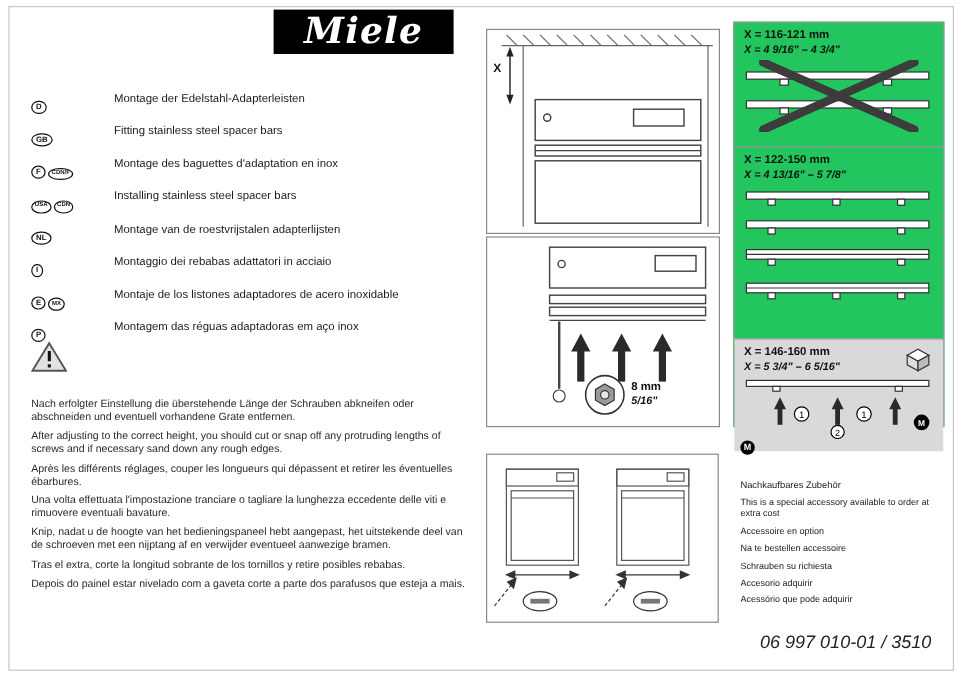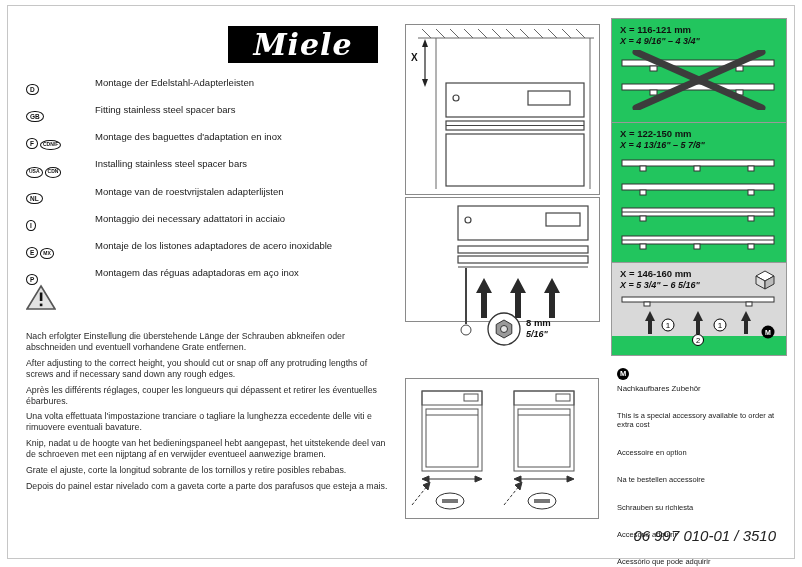--- a/index.html
+++ b/index.html
@@ -1,21 +1,21 @@
 <!DOCTYPE html>
 <html><head>
 <meta charset="utf-8">
 <style>
   * { box-sizing: border-box; margin: 0; padding: 0; }
   body { background: #fff; font-family: "Liberation Sans", sans-serif; }
   .page { position: relative; width: 802px; height: 567px; background: #fff; overflow: hidden; }
   .sheet-border { position: absolute; left: 7px; top: 5px; width: 788px; height: 554px; border: 1px solid #c6c6c6; }
 
   
-  .logo { position: absolute; left: 228px; top: 26px; width: 150px; height: 37px; background: #000;
+  .logo { position: absolute; left: 228px; top: 8px; width: 150px; height: 37px; background: #000;
           display: flex; align-items: center; justify-content: center; text-align: center; }
   .logo span { color: #fff; font-family: "DejaVu Serif", serif; font-style: italic; font-weight: bold;
                font-size: 30px; letter-spacing: 1px; }
 
   
   .langs { position: absolute; left: 26px; top: 77px; width: 372px; }
   .lang-row { display: grid; grid-template-columns: 36px 1fr; margin-bottom: 8px; align-items: start; }
   .badges { white-space: nowrap; padding-top: 1px; }
   .badge { display: inline-block; border: 1px solid #111; border-radius: 50%; padding: 1px 3px;
            font-size: 6.5px; font-weight: bold; line-height: 1.15; margin-right: 2px; background: #fff; color:#111; }
@@ -25,44 +25,44 @@
   
   .warn { position: absolute; left: 26px; top: 284px; }
 
   
   .paras { position: absolute; left: 26px; top: 331px; width: 368px; }
   .paras p { font-size: 8.8px; line-height: 1.24; color: #2a2a2a; margin-bottom: 5px; }
 
   
   .panel { position: absolute; background: #fff; border: 1px solid #8a8a8a; }
   .panelA { left: 405px; top: 24px; width: 195px; height: 171px; }
-  .panelB { left: 405px; top: 197px; width: 195px; height: 125px; }
+  .panelB { left: 405px; top: 197px; width: 195px; height: 159px; }
   .panelC { left: 405px; top: 378px; width: 194px; height: 141px; }
   .x-label { position: absolute; left: 5px; top: 27px; font-size: 10px; font-weight: bold; color: #111; }
   .wrench-mm { position: absolute; left: 120px; top: 119px; font-size: 9.5px; font-weight: bold; color: #111; }
   .wrench-inch { position: absolute; left: 120px; top: 131px; font-size: 9px; font-style: italic; font-weight: bold; color: #111; }
 
   
   .specbox { position: absolute; left: 611px; top: 18px; width: 176px; height: 338px;
              background: #22c55e; border: 1px solid #999; }
   .spec { position: relative; padding: 5px 8px 0 8px; }
   .s1 { height: 103px; }
-  .s2 { height: 140px; border-top: 1px solid #999; }
-  .s3 { height: 74px; border-top: 1px solid #999; background: #d9d9d9; }
+  .s2 { height: 160px; border-top: 1px solid #999; }
+  .s3 { height: 94px; border-top: 1px solid #999; background: #d9d9d9; }
   .spec-mm { font-size: 9.5px; font-weight: bold; color: #111; }
   .spec-inch { font-size: 9px; font-weight: bold; font-style: italic; color: #111; margin-top: 1px; }
   .spec svg.art { display: block; margin-top: 4px; }
   .s3-head { display: flex; justify-content: space-between; align-items: flex-start; }
 
   
   .accessory { position: absolute; left: 617px; top: 362px; width: 172px; color: #222; }
   .m-badge { display: inline-flex; width: 12px; height: 12px; border-radius: 50%; background: #000; color: #fff;
              font-size: 7.5px; font-weight: bold; align-items: center; justify-content: center; }
-  .acc-title { margin-top: 4px; font-size: 7.8px; }
-  .acc-line { margin-top: 18px; font-size: 7.5px; line-height: 1.25; }
+  .acc-title { margin-top: 20px; font-size: 7.8px; }
+  .acc-line { margin-top: 5px; font-size: 7.5px; line-height: 1.25; }
 
   .docnum { position: absolute; right: 26px; top: 527px; font-size: 15px; color: #222; font-style: italic; }
 
   svg { display: block; }
 </style>
 </head>
 <body>
 
 <div class="page">
   <div class="sheet-border"></div>
@@ -87,21 +87,21 @@
     <div class="lang-row">
       <span class="badges"><span class="badge sm">USA</span><span class="badge sm">CDN</span></span>
       <span class="lang-text">Installing stainless steel spacer bars</span>
     </div>
     <div class="lang-row">
       <span class="badges"><span class="badge">NL</span></span>
       <span class="lang-text">Montage van de roestvrijstalen adapterlijsten</span>
     </div>
     <div class="lang-row">
       <span class="badges"><span class="badge">I</span></span>
-      <span class="lang-text">Montaggio dei necessary adattatori in acciaio</span>
+      <span class="lang-text">Montaggio dei rebabas adattatori in acciaio</span>
     </div>
     <div class="lang-row">
       <span class="badges"><span class="badge">E</span><span class="badge sm">MX</span></span>
       <span class="lang-text">Montaje de los listones adaptadores de acero inoxidable</span>
     </div>
     <div class="lang-row">
       <span class="badges"><span class="badge">P</span></span>
       <span class="lang-text">Montagem das réguas adaptadoras em aço inox</span>
     </div>
   </div>
@@ -113,21 +113,21 @@
       <rect x="13.8" y="19.6" width="2.6" height="2.6" fill="#111"></rect>
     </svg>
   </div>
 
   <div class="paras">
     <p>Nach erfolgter Einstellung die überstehende Länge der Schrauben abkneifen oder abschneiden und eventuell vorhandene Grate entfernen.</p>
     <p>After adjusting to the correct height, you should cut or snap off any protruding lengths of screws and if necessary sand down any rough edges.</p>
     <p>Après les différents réglages, couper les longueurs qui dépassent et retirer les éventuelles ébarbures.</p>
     <p>Una volta effettuata l'impostazione tranciare o tagliare la lunghezza eccedente delle viti e rimuovere eventuali bavature.</p>
     <p>Knip, nadat u de hoogte van het bedieningspaneel hebt aangepast, het uitstekende deel van de schroeven met een nijptang af en verwijder eventueel aanwezige bramen.</p>
-    <p>Grate el ajuste, corte la longitud sobrante de los tornillos y retire posibles rebabas.</p>
+    <p>Tras el extra, corte la longitud sobrante de los tornillos y retire posibles rebabas.</p>
     <p>Depois do painel estar nivelado com a gaveta corte a parte dos parafusos que esteja a mais.</p>
   </div>
 
   <div class="panel panelA">
     <span class="x-label">X</span>
     <svg width="193" height="169" viewBox="0 0 193 169">
       <g stroke="#666" stroke-width="1" fill="none">
         <line x1="12" y1="13" x2="188" y2="13"></line>
         <line x1="16" y1="4" x2="25" y2="13"></line>
           <line x1="30" y1="4" x2="39" y2="13"></line>

